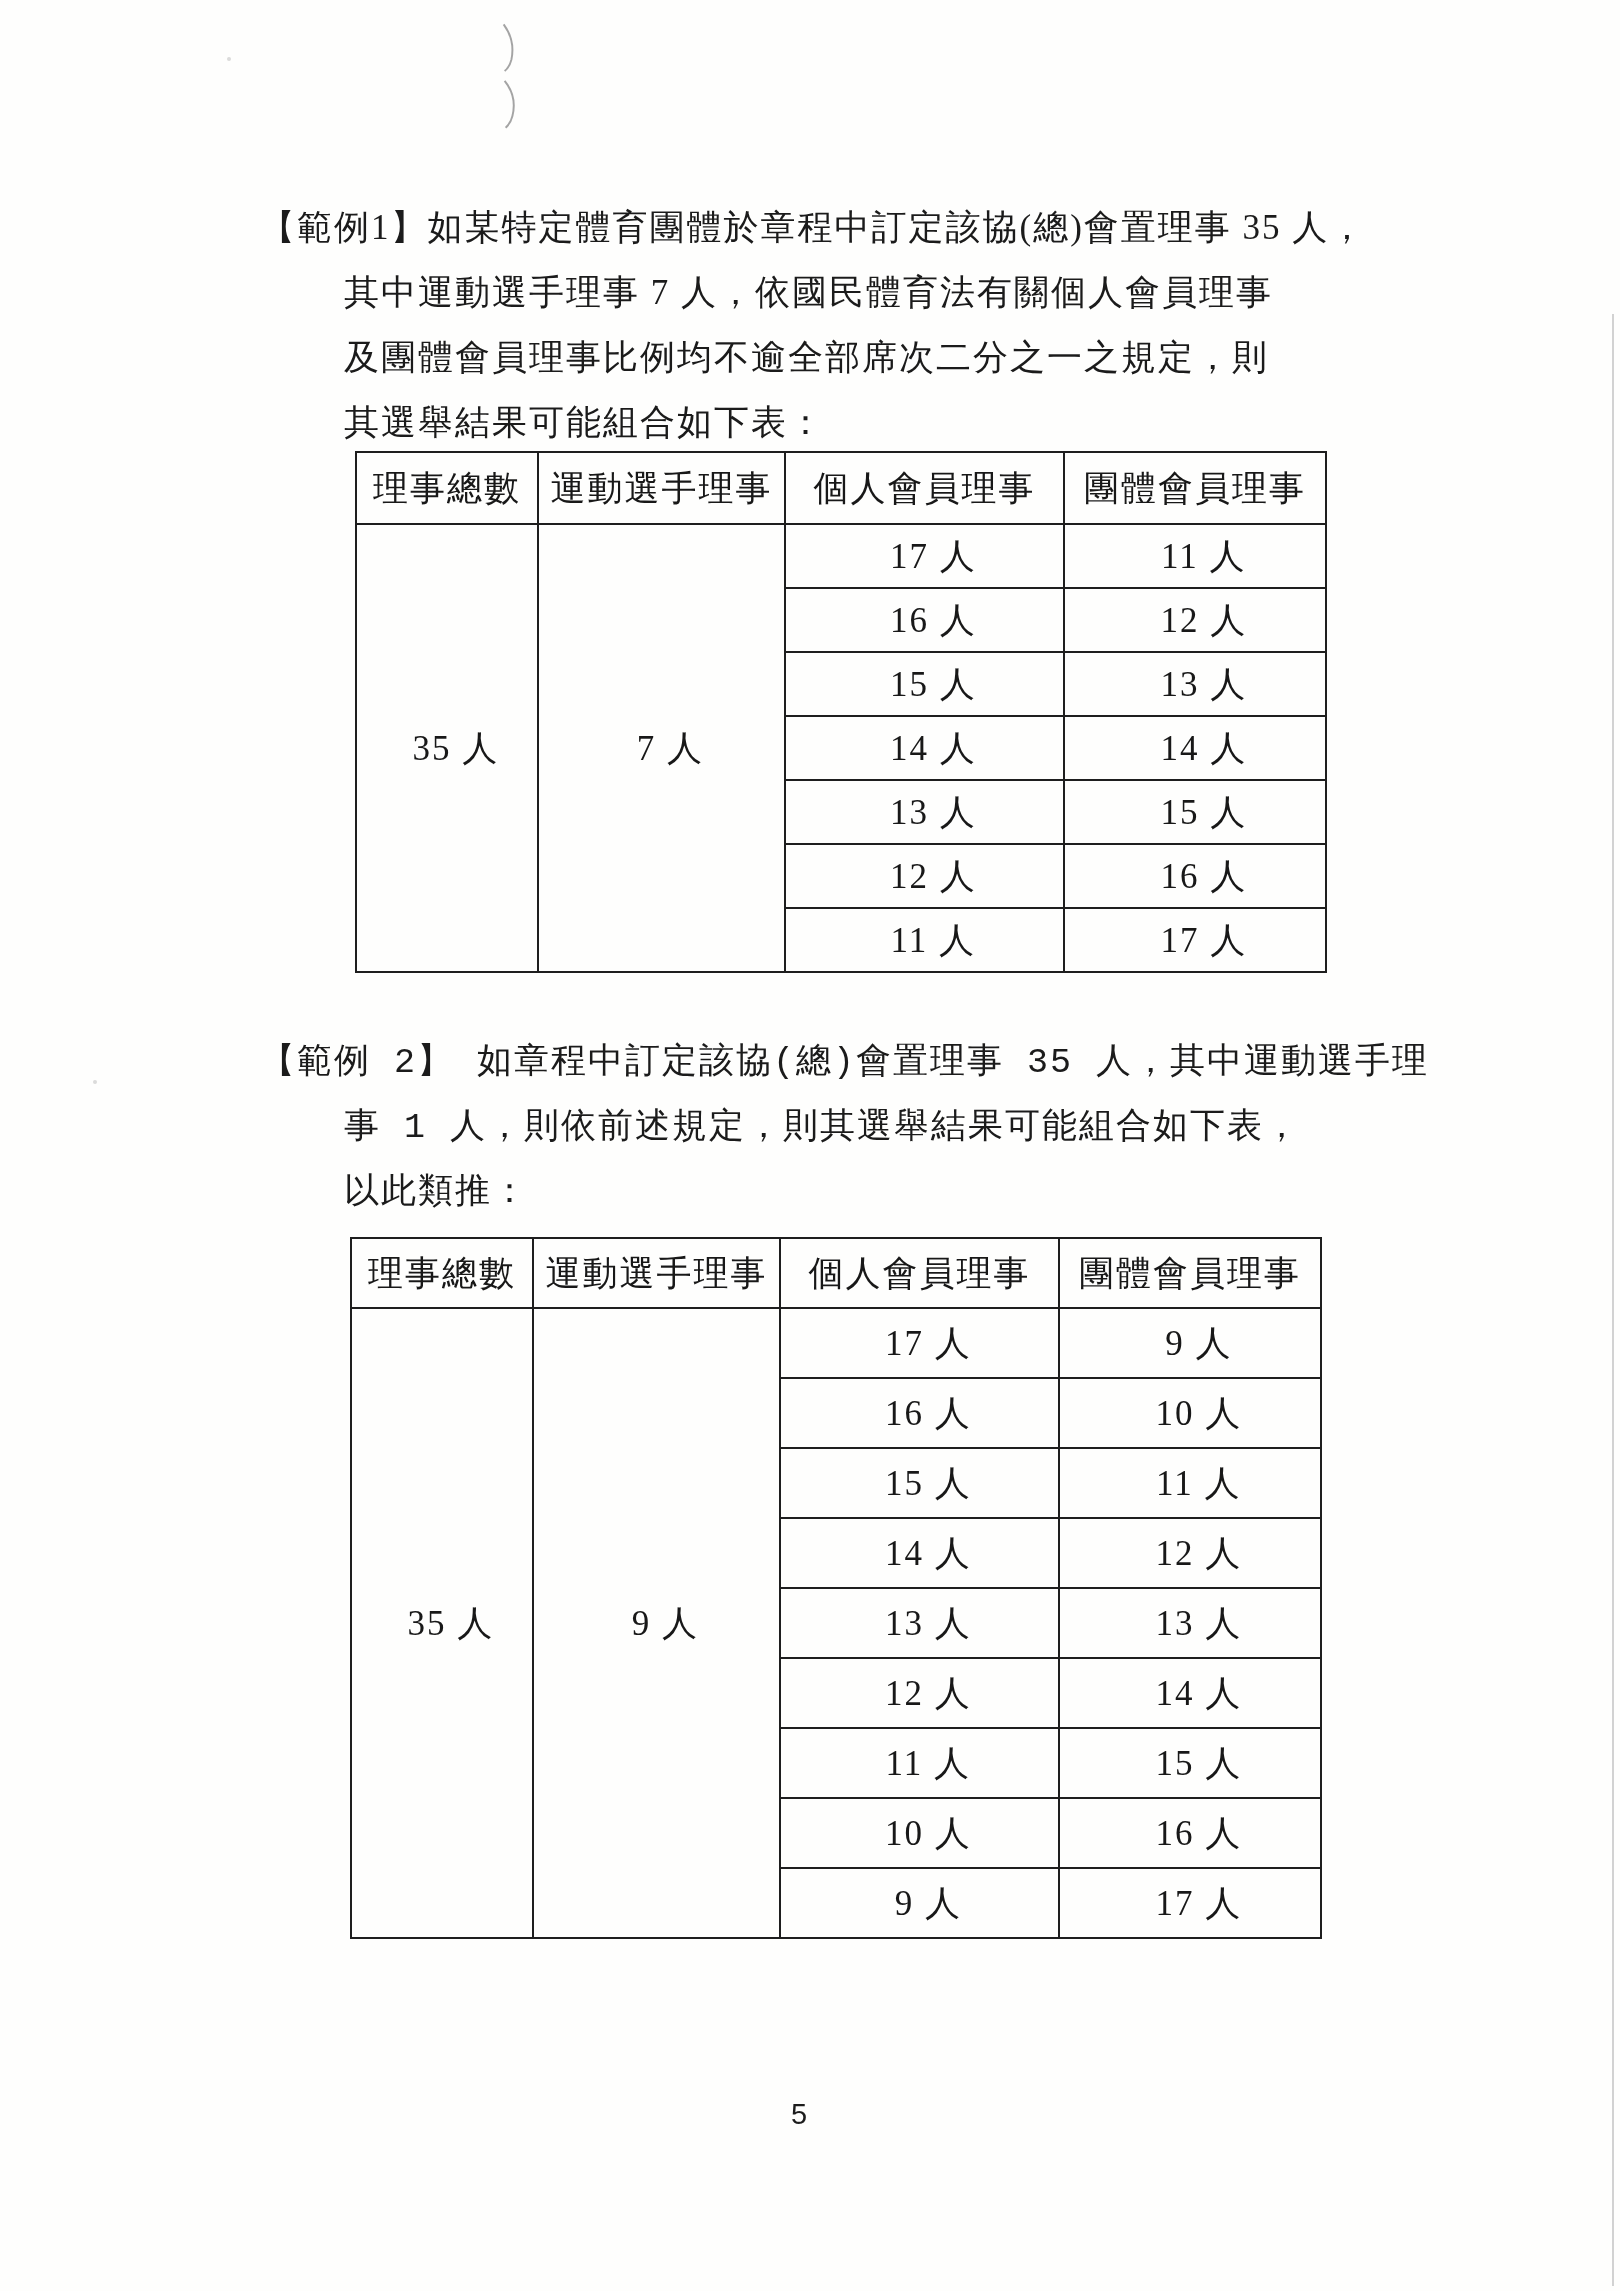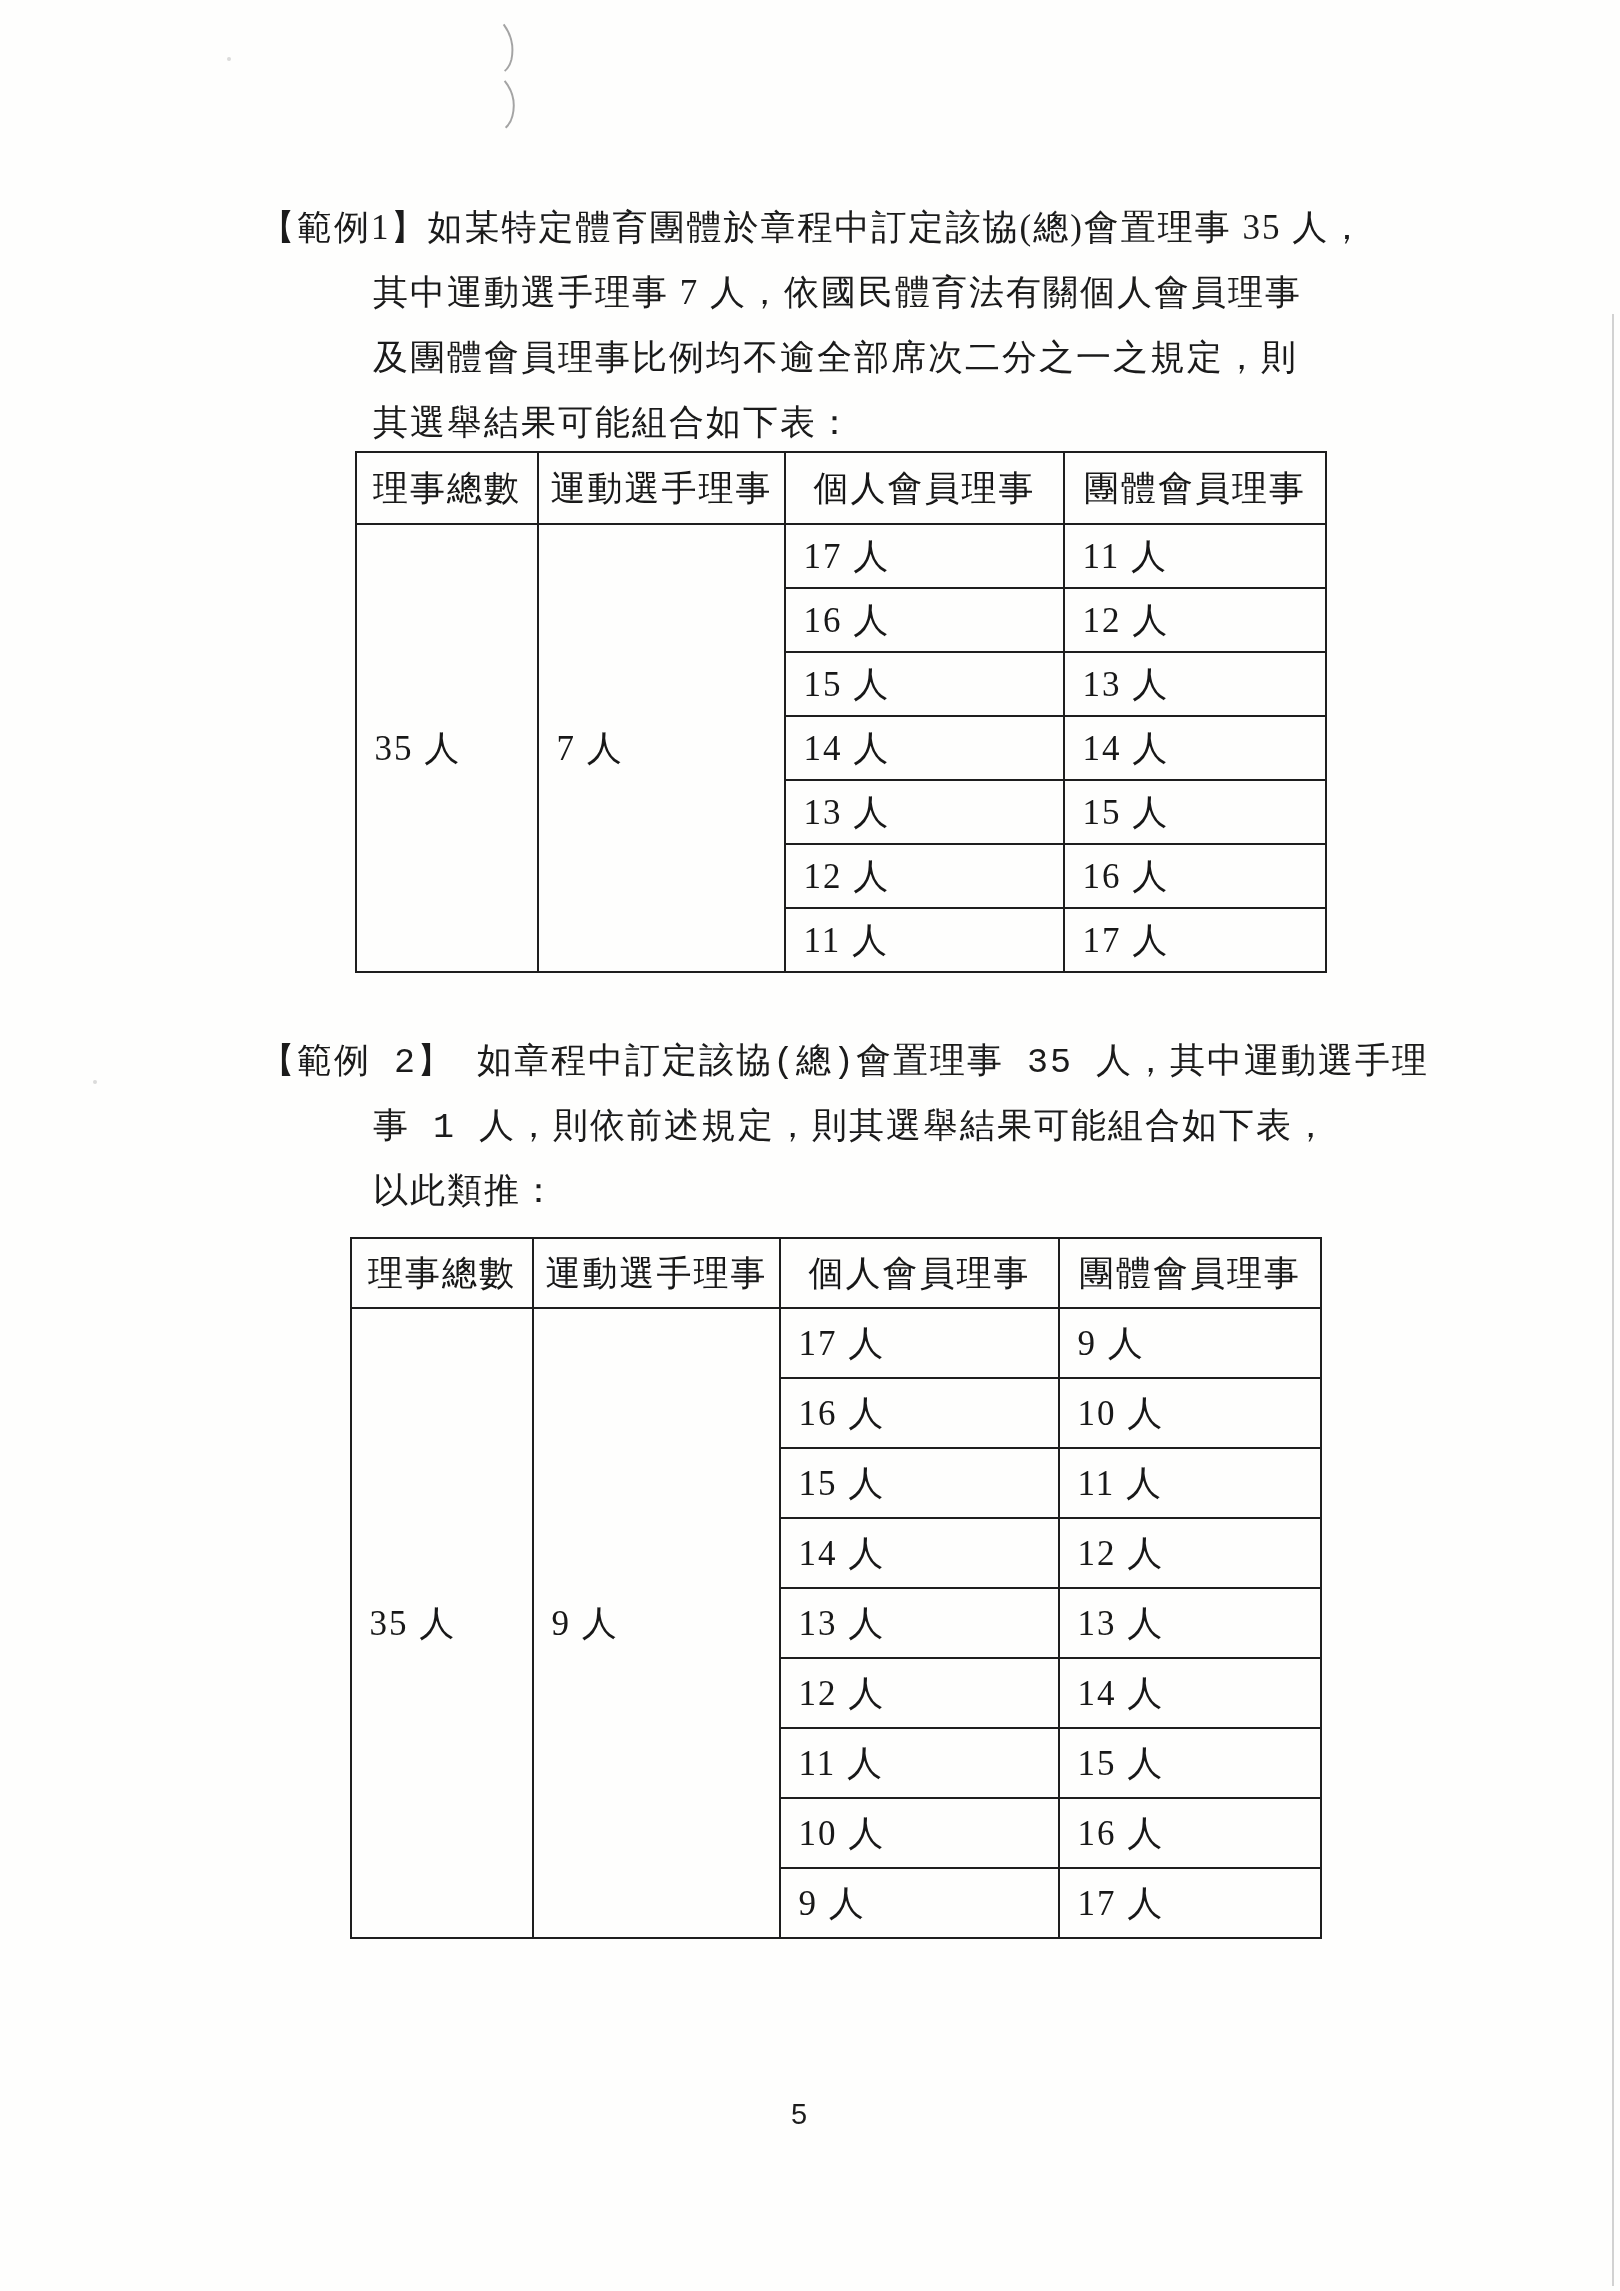--- a/index.html
+++ b/index.html
@@ -15,21 +15,21 @@
   
   .para{position:absolute;left:260px;}
   .para-1{top:195px;}
   .para-2{top:1031px;font-family:Liberation Mono, monospace;}
   .line{
     font-size:35px;
     line-height:65px;
     letter-spacing:2px;
     white-space:nowrap;
   }
-  .line-indent{margin-left:113px;}
+  .line-indent{margin-left:84px;}
   
   .gtable{
     position:absolute;
     border-collapse:collapse;
     table-layout:fixed;
     background:#fefefd;
     border:2.9px solid #191919;
   }
   .table-1{left:355px;top:451px;}
   .table-2{left:350px;top:1237px;}
@@ -41,21 +41,21 @@
     border:2px solid #1e1e1e;
     font-weight:normal;
     font-size:35px;
     color:#181818;
   }
   .gtable th{
     letter-spacing:2px;
     padding:0;
   }
   .gtable td{
-    text-align:left;
+    text-align:center;
     padding:0 0 0 17.6px;
     letter-spacing:2px;
     vertical-align:middle;
   }
   .table-1 thead tr{height:72px;}
   .table-1 tbody tr{height:64px;}
   .table-2 thead tr{height:70px;}
   .table-2 tbody tr{height:70px;}
   
   .pagenum{

